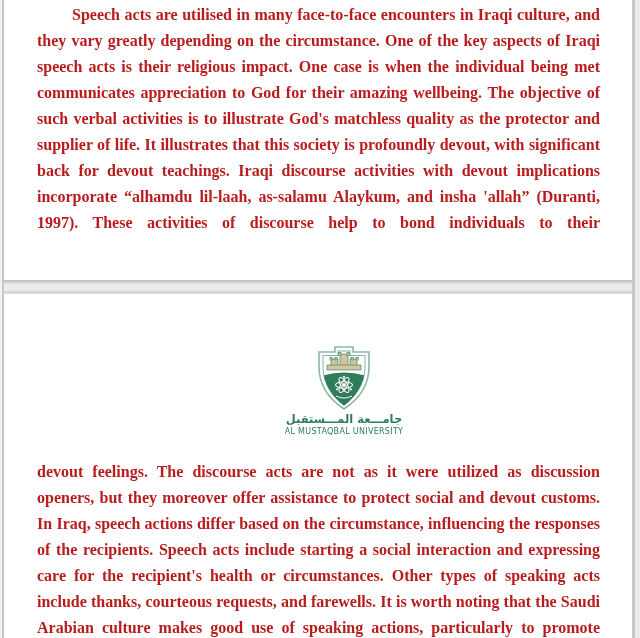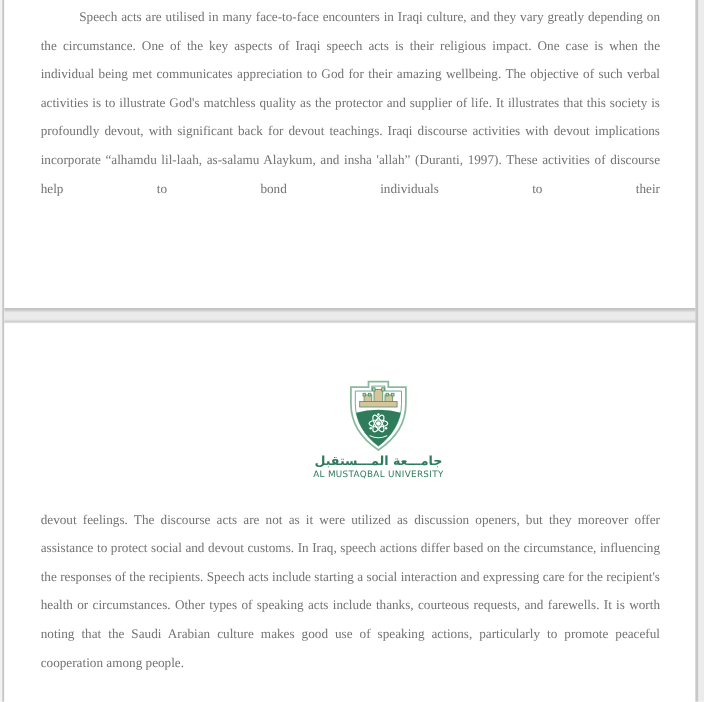--- a/index.html
+++ b/index.html
@@ -19,22 +19,23 @@
     position:absolute; left:4px; top:280px; width:628px; height:14px;
     background:linear-gradient(180deg,#c2c2c2 0%,#c8c8c8 12%,#ebebeb 30%,#ebebeb 72%,#d0d0d0 88%,#e7e7e7 100%);
   }
 
   .page { position:absolute; left:4px; width:628px; background:#ffffff; }
   .page-1 { top:0;    height:280px; }
   .page-2 { top:294px; height:416px; }
 
   .para {
     position:absolute; left:33px; width:563px;
-    font-size:12px; line-height:26px; color:#737373;
+    font-size:16px; line-height:26px; color:#b91c1c;
     text-align:justify;
+    font-weight:bold;
   }
   .para-1 { top:2px; text-indent:35px; text-align-last:justify; }
   .para-2 { top:165px; }
 
   
   .logo-block { position:absolute; top:49px; left:278px; width:124px; text-align:center; }
   .logo-shield { display:block; margin:0 auto; }
   .logo-arabic {
     margin-top:2px; direction:rtl;
     font-family:"DejaVu Sans", sans-serif; font-size:11.5px; font-weight:bold;

